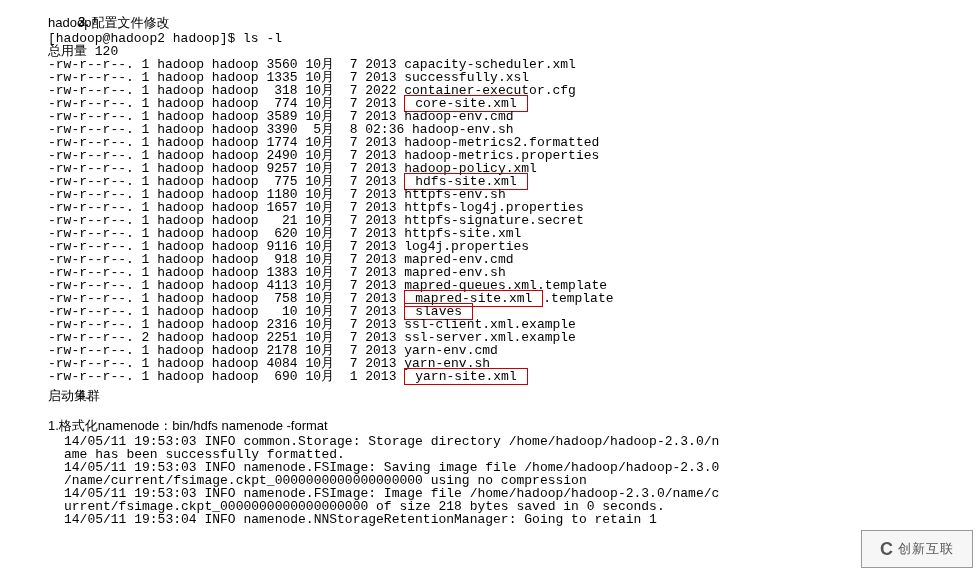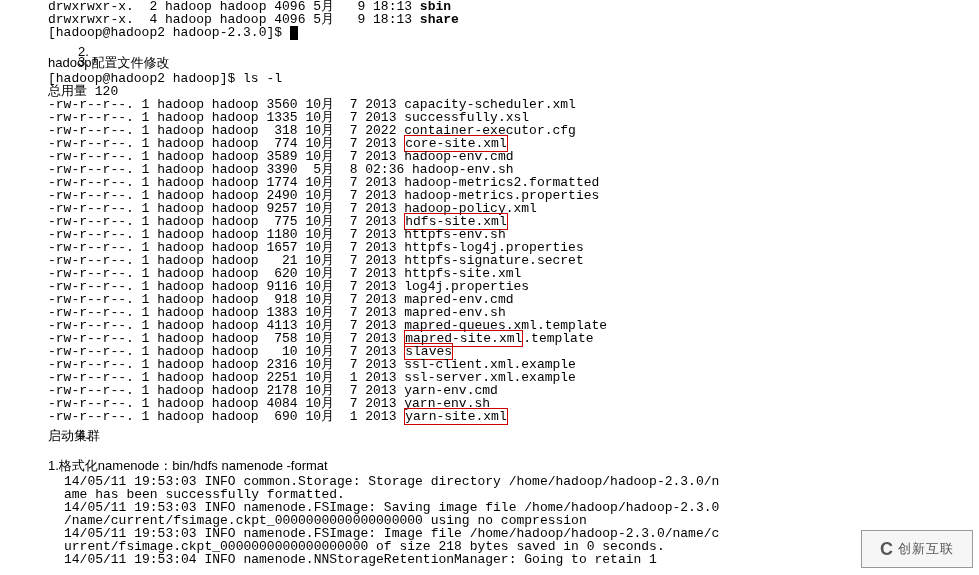--- a/index.html
+++ b/index.html
@@ -20,21 +20,21 @@
     white-space: pre;
     line-height: 1.0;
     margin: 0;
     color: #000;
   }
   .bold {
     font-weight: bold;
   }
   .redbox {
     border: 1px solid #c00;
-    padding: 0 0;
+    padding: 0 10px;
   }
   .cursor {
     display: inline-block;
     width: 8px;
     height: 14px;
     background: #000;
     vertical-align: text-bottom;
   }
   .li-num {
     position: absolute;
@@ -63,23 +63,20 @@
     font-weight: bold;
     font-size: 18px;
     margin-right: 4px;
   }
 </style>
 </head>
 <body>
 
 <div class="content">
 
-<div class="term-block"><span>drwxrwxr-x.  2 hadoop hadoop 4096 5月   9 18:13 </span><span class="bold">sbin</span>
-<span>drwxrwxr-x.  4 hadoop hadoop 4096 5月   9 18:13 </span><span class="bold">share</span>
-<span>[hadoop@hadoop2 hadoop-2.3.0]$ </span><span class="cursor"></span></div>
 
 <div class="li-row" style="margin-top:4px;">
   <span class="li-num">2.</span>
 </div>
 
 <div class="li-row" style="margin-top:14px;">
   <span class="li-num">3.</span>
   <span>hadoop配置文件修改</span>
 </div>
 
@@ -99,21 +96,21 @@
 <span><span>-rw-r--r--. 1 hadoop hadoop 1657 10月  7 2013 </span><span>httpfs-log4j.properties</span></span>
 <span><span>-rw-r--r--. 1 hadoop hadoop   21 10月  7 2013 </span><span>httpfs-signature.secret</span></span>
 <span><span>-rw-r--r--. 1 hadoop hadoop  620 10月  7 2013 </span><span>httpfs-site.xml</span></span>
 <span><span>-rw-r--r--. 1 hadoop hadoop 9116 10月  7 2013 </span><span>log4j.properties</span></span>
 <span><span>-rw-r--r--. 1 hadoop hadoop  918 10月  7 2013 </span><span>mapred-env.cmd</span></span>
 <span><span>-rw-r--r--. 1 hadoop hadoop 1383 10月  7 2013 </span><span>mapred-env.sh</span></span>
 <span><span>-rw-r--r--. 1 hadoop hadoop 4113 10月  7 2013 </span><span>mapred-queues.xml.template</span></span>
 <span><span>-rw-r--r--. 1 hadoop hadoop  758 10月  7 2013 </span><span class="redbox">mapred-site.xml</span><span>.template</span></span>
 <span><span>-rw-r--r--. 1 hadoop hadoop   10 10月  7 2013 </span><span class="redbox">slaves</span></span>
 <span><span>-rw-r--r--. 1 hadoop hadoop 2316 10月  7 2013 </span><span>ssl-client.xml.example</span></span>
-<span><span>-rw-r--r--. 1 hadoop hadoop 2251 10月  1 2013 </span><span>ssl-server.xml.example</span></span>
+<span><span>-rw-r--r--. 2 hadoop hadoop 2251 10月  7 2013 </span><span>ssl-server.xml.example</span></span>
 <span><span>-rw-r--r--. 1 hadoop hadoop 2178 10月  7 2013 </span><span>yarn-env.cmd</span></span>
 <span><span>-rw-r--r--. 1 hadoop hadoop 4084 10月  7 2013 </span><span>yarn-env.sh</span></span>
 <span><span>-rw-r--r--. 1 hadoop hadoop  690 10月  1 2013 </span><span class="redbox">yarn-site.xml</span></span></span></div>
 
 <div class="li-row" style="margin-top:4px;">
   <span class="li-num">4.</span>
   <span>启动集群</span>
 </div>
 <div style="margin-top:12px;">
   <span>1.格式化namenode：bin/hdfs namenode -format</span>

